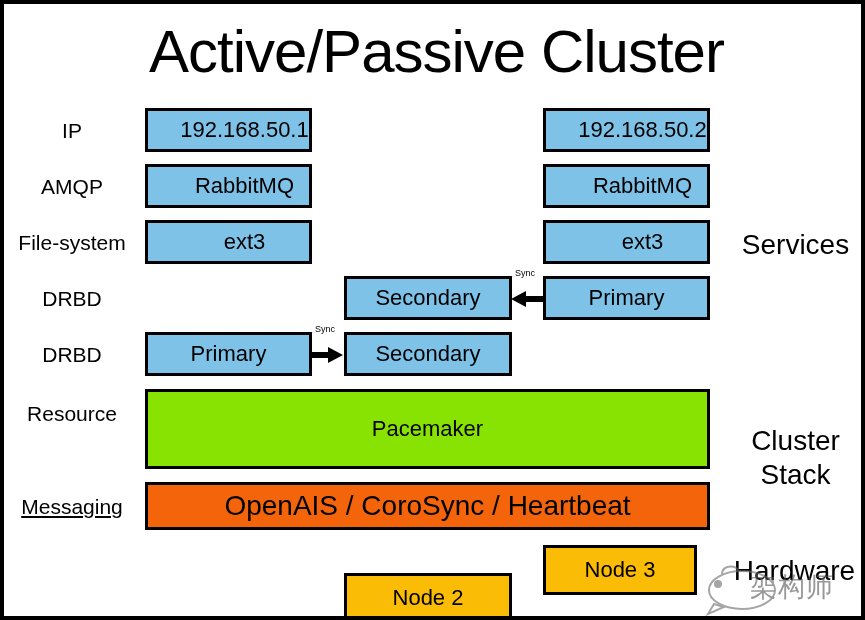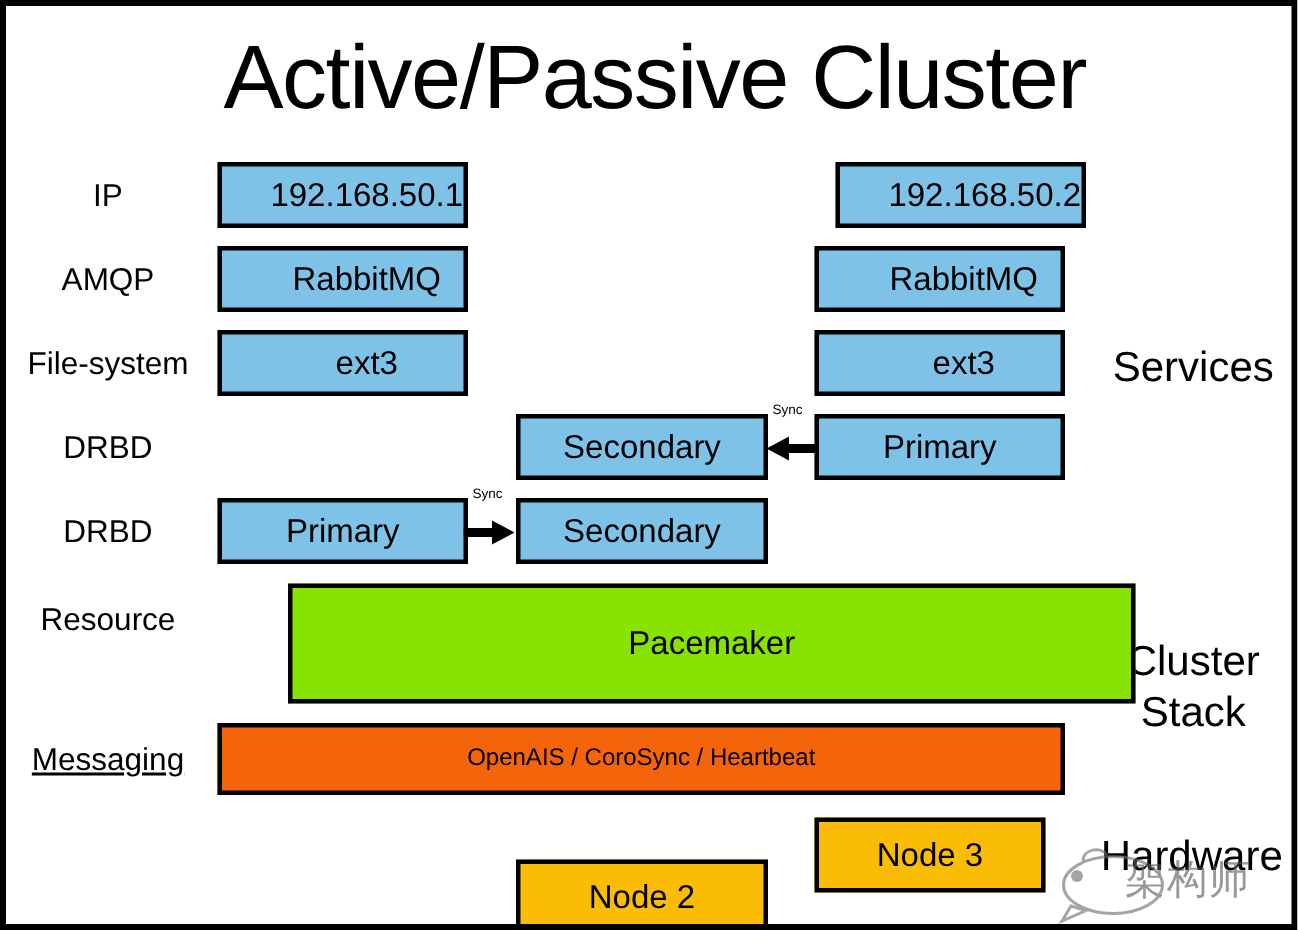--- a/index.html
+++ b/index.html
@@ -66,21 +66,21 @@
   }
   .box .box-text { display: block; }
   .box.blue   { background: #7FC2E8; }
   .box.green  { background: #88E303; }
   .box.orange { background: #F4650B; }
   .box.yellow { background: #FBBC05; }
 
   .t-service { font-size: 22px; margin-left: 32px; }
   .t-drbd    { font-size: 22px; }
   .t-pace    { font-size: 22px; }
-  .t-msg     { font-size: 16px; }
+  .t-msg     { font-size: 28px; }
   .t-node    { font-size: 22px; }
 
   
   .arrow {
     position: absolute;
     width: 36px;
     height: 24px;
   }
   .arrow svg { display: block; }
   .sync-label {
@@ -141,21 +141,21 @@
   <div class="side-label" style="left:718px; top:420px; width:147px;">
     <div>Cluster</div>
     <div>Stack</div>
   </div>
 
   <div class="side-label" style="left:716px; top:550px; width:149px;">Hardware</div>
 
   <div class="box blue" style="left:141px; top:104px; width:167px; height:44px;">
     <span class="box-text t-service">192.168.50.1</span>
   </div>
-  <div class="box blue" style="left:553px; top:104px; width:167px; height:44px;">
+  <div class="box blue" style="left:539px; top:104px; width:167px; height:44px;">
     <span class="box-text t-service">192.168.50.2</span>
   </div>
 
   <div class="box blue" style="left:141px; top:160px; width:167px; height:44px;">
     <span class="box-text t-service">RabbitMQ</span>
   </div>
   <div class="box blue" style="left:539px; top:160px; width:167px; height:44px;">
     <span class="box-text t-service">RabbitMQ</span>
   </div>
 
@@ -185,21 +185,21 @@
   <div class="box blue" style="left:340px; top:328px; width:168px; height:44px;">
     <span class="box-text t-drbd">Secondary</span>
   </div>
   <div class="sync-label" style="left:311px; top:320px;">Sync</div>
   <div class="arrow" style="left:305px; top:339px;">
     <svg width="36" height="24" viewBox="0 0 36 24">
       <path d="M0 9 H19 V4 L34 12 L19 20 V15 H0 Z" fill="#000000"></path>
     </svg>
   </div>
 
-  <div class="box green" style="left:141px; top:385px; width:565px; height:80px;margin-left:47px;">
+  <div class="box green" style="left:141px; top:385px; width:565px; height:80px;">
     <span class="box-text t-pace">Pacemaker</span>
   </div>
 
   <div class="box orange" style="left:141px; top:478px; width:565px; height:48px;">
     <span class="box-text t-msg">OpenAIS / CoroSync / Heartbeat</span>
   </div>
 
   <div class="box yellow" style="left:340px; top:569px; width:168px; height:50px;">
     <span class="box-text t-node">Node 2</span>
   </div>

